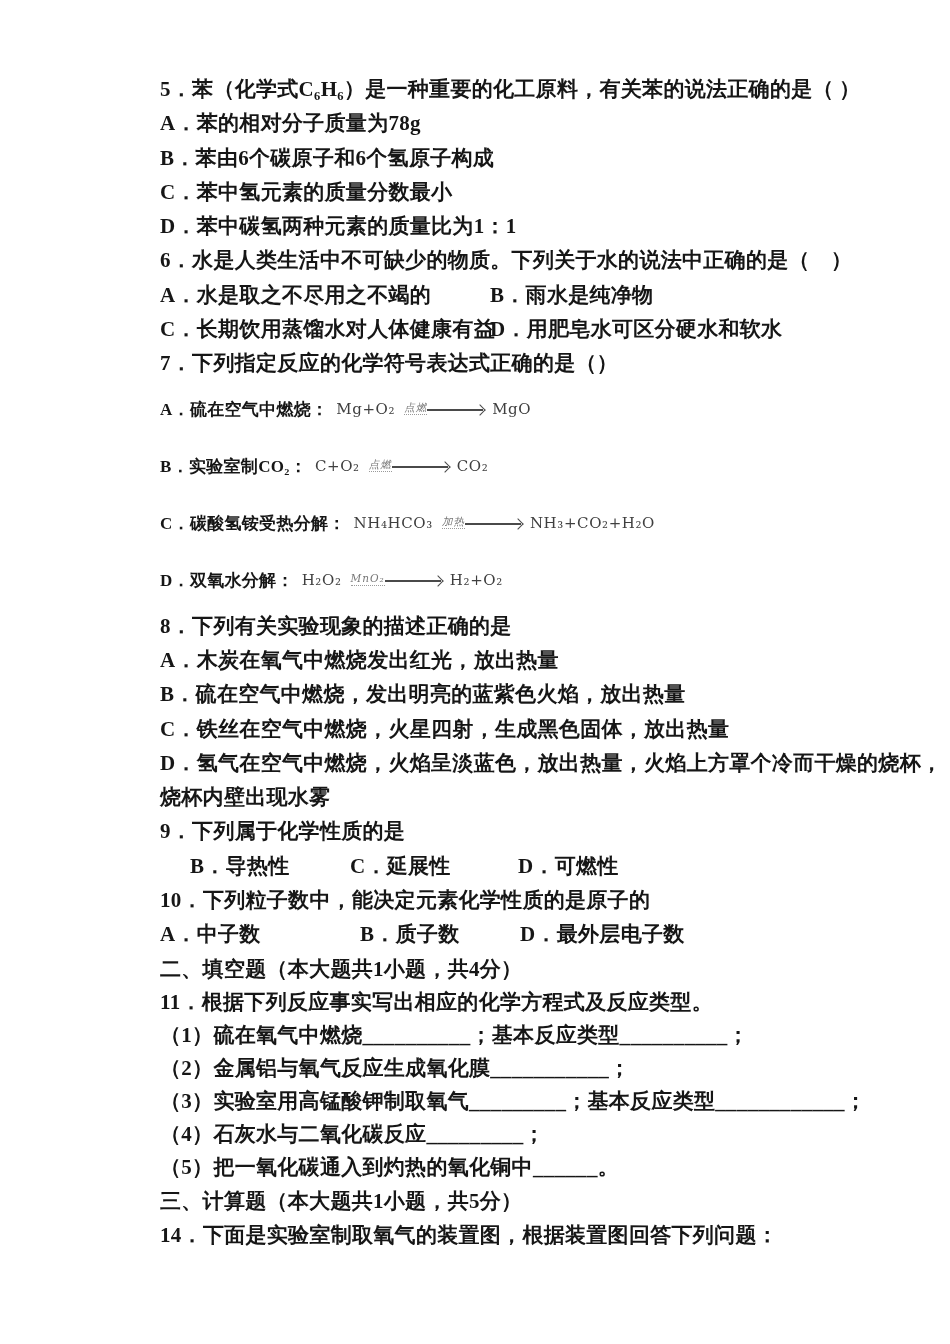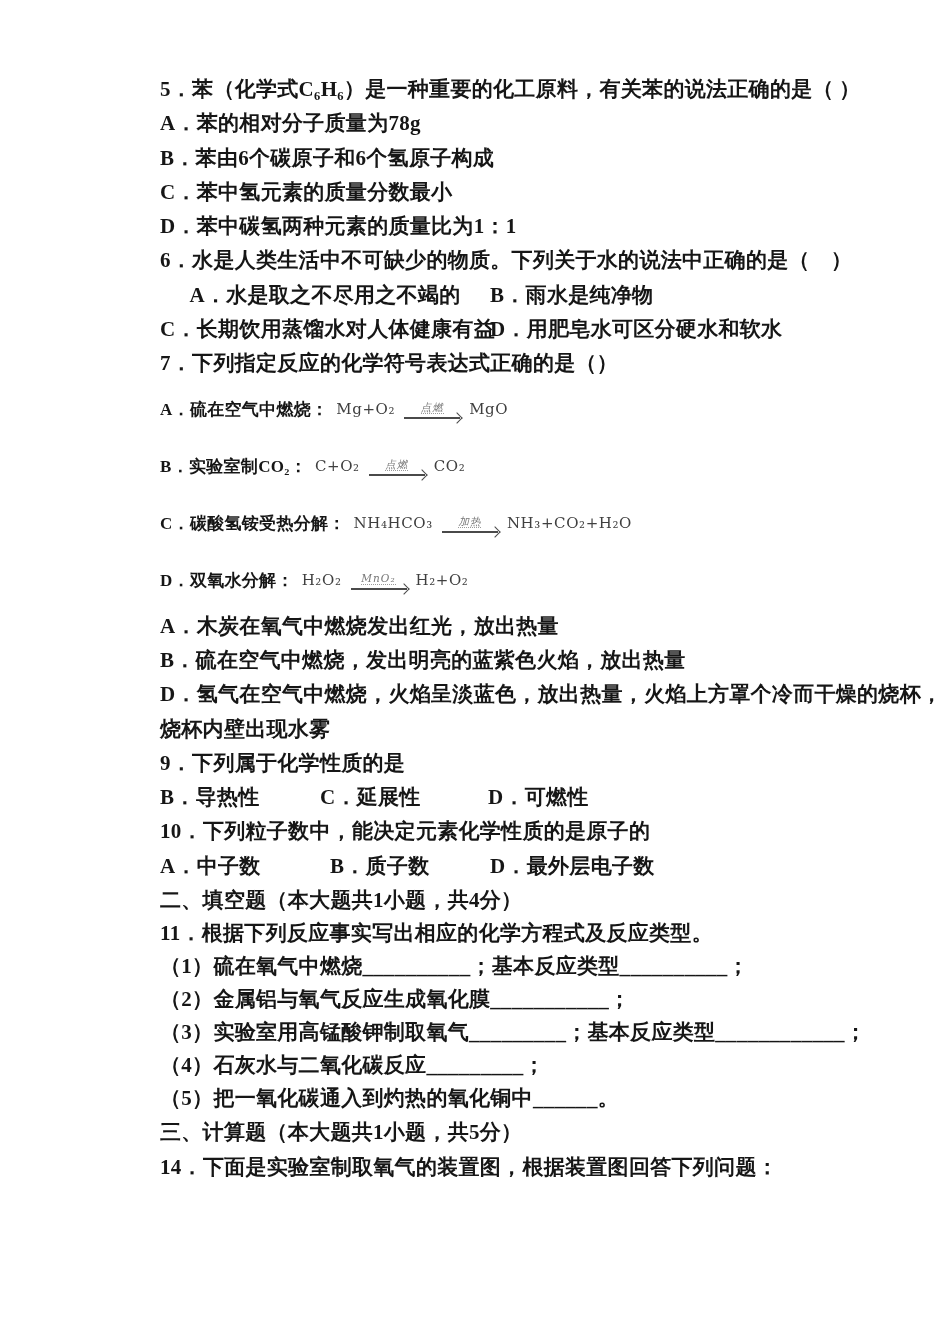--- a/index.html
+++ b/index.html
@@ -8,37 +8,37 @@
     width:950px; height:1344px; background:#ffffff; position:relative;
     overflow:hidden; margin:0 auto;
     font-family:"Liberation Serif","DejaVu Serif",serif;
     color:#161616;
   }
   .content { padding:72px 150px 0 160px; }
   .line {
     font-size:21px; font-weight:700; line-height:34.3px;
     white-space:nowrap; letter-spacing:0.3px;
   }
-  .row2 { display:flex;text-align:center; }
+  .row2 { display:flex; }
   .row2 .c1 { width:330px; flex:0 0 330px; }
   .row4 { display:flex; }
   .row4 .c1 { width:170px; flex:0 0 170px; }
-  .row4 .c2 { width:160px; flex:0 0 160px; }
+  .row4 .c2 { width:160px; flex:0 0 160px;margin-left:30px; }
   .row4 .c3 { width:168px; flex:0 0 168px; }
   .eq-row {
     height:57px; display:flex; align-items:center;
     font-size:17px; font-weight:700; white-space:nowrap;
   }
   .eq-row .label { margin-right:8px; letter-spacing:0.3px; }
   .formula {
     font-family:"DejaVu Serif","Liberation Serif",serif;
     font-weight:400; font-size:15px; color:#3f3f3f; letter-spacing:0.6px;
   }
   .cond-arrow {
-    display:inline-flex; flex-direction:column; align-items:center;
+    display:inline-flex; flex-direction:row; align-items:center;
     margin:0 9px; transform:translateY(1px);
   }
   .cond {
     font-family:"DejaVu Serif",serif; font-style:italic;
     font-size:10.5px; font-weight:400; color:#787878;
     line-height:1; margin-bottom:3px; letter-spacing:1px;
     border-bottom:1px dotted #9a9a9a; padding-bottom:1px;
   }
   .shaft { position:relative; width:56px; height:1.4px; background:#4a4a4a; }
   .shaft::after {
@@ -106,22 +106,24 @@
     <div class="eq-row">
       <span class="label">D．双氧水分解：</span>
       <span class="formula">H₂O₂</span>
       <span class="cond-arrow">
         <span class="cond">MnO₂</span>
         <span class="shaft"></span>
       </span>
       <span class="formula">H₂+O₂</span>
     </div>
 
+    <p class="line">8．下列有关实验现象的描述正确的是</p>
     <p class="line">A．木炭在氧气中燃烧发出红光，放出热量</p>
     <p class="line">B．硫在空气中燃烧，发出明亮的蓝紫色火焰，放出热量</p>
+    <p class="line">C．铁丝在空气中燃烧，火星四射，生成黑色固体，放出热量</p>
     <p class="line">D．氢气在空气中燃烧，火焰呈淡蓝色，放出热量，火焰上方罩个冷而干燥的烧杯，</p>
     <p class="line">烧杯内壁出现水雾</p>
 
     <p class="line">9．下列属于化学性质的是</p>
     <div class="line row4">
       <span class="c2">B．导热性</span>
       <span class="c3">C．延展性</span>
       <span>D．可燃性</span>
     </div>
 

